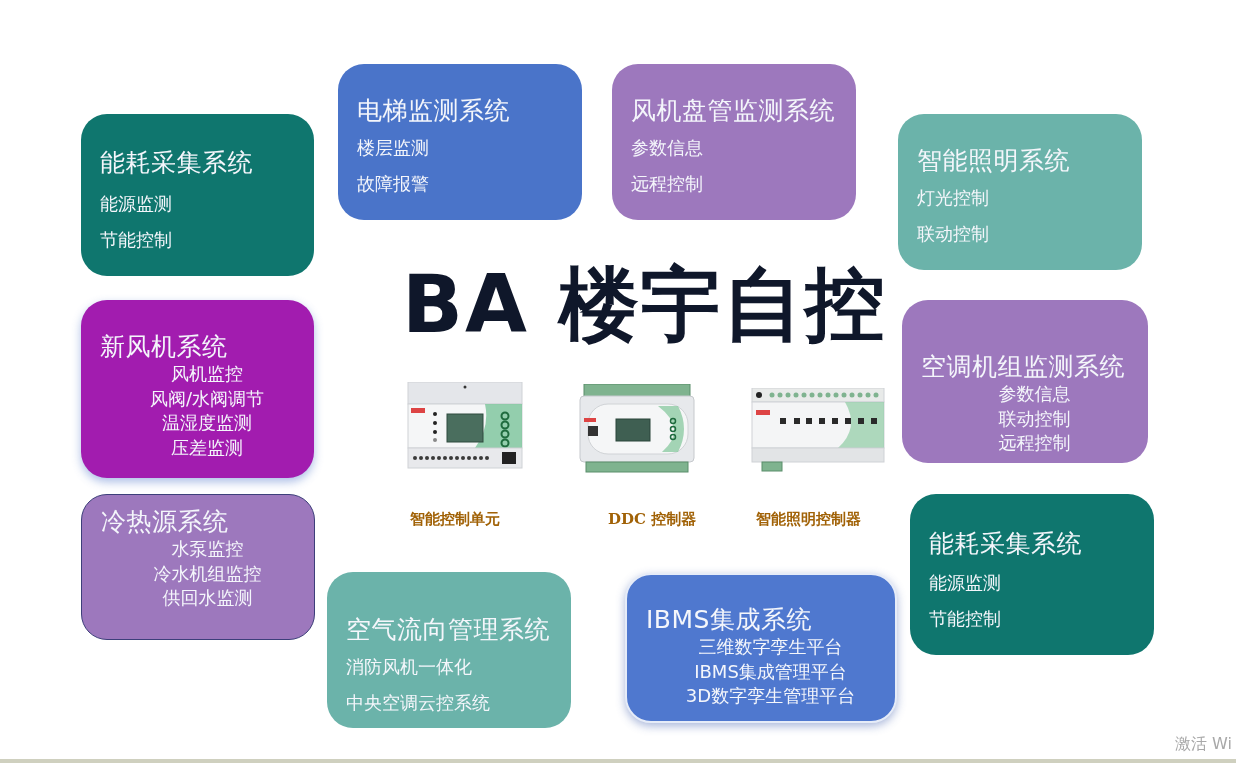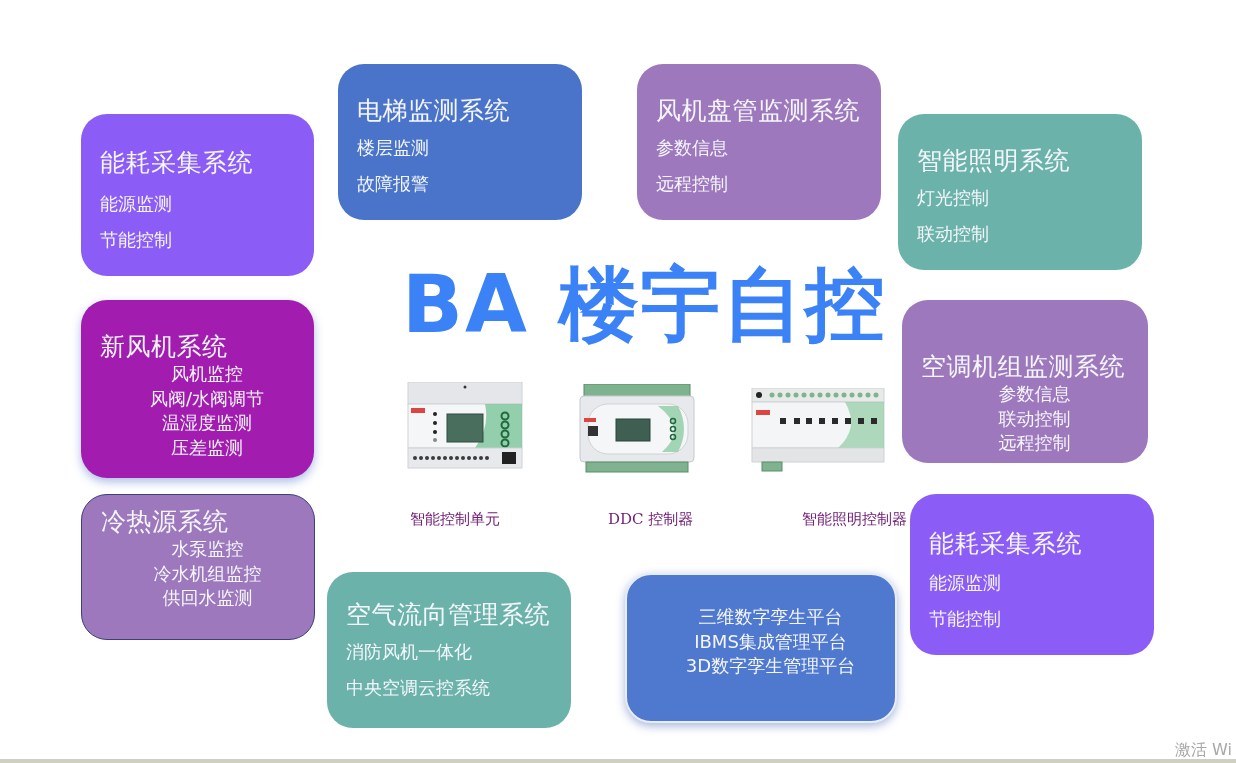--- a/index.html
+++ b/index.html
@@ -11,66 +11,66 @@
   .card {
     position: absolute; box-sizing: border-box;
     border-radius: 26px; color: #f4f6fb;
     padding-left: 19px;
   }
   .card .title { font-size: 25px; line-height: 30px; white-space: nowrap; letter-spacing: 0.5px; }
   .card .item { font-size: 18px; white-space: nowrap; }
   .card.spaced .item { line-height: 36px; }
   .card.tight .item { line-height: 24.5px; text-align: center; }
 
-  .navy { background: #8b5cf6; }
+  .navy { background: #0f766e; }
   .blue { background: #4a74c9; }
   .purple { background: #9d78bd; }
   .teal { background: #6bb3aa; }
   .lblue { background: #a21caf; box-shadow: 0 4px 10px rgba(70,110,200,0.45); }
   .ibms { background: #4f78cf; border: 2px solid #e6ecf8; box-shadow: 0 3px 10px rgba(60,90,170,0.45); }
   .outline { border: 1.5px solid #3d3f7a; }
 
   .headline {
     position: absolute; left: 402px; top: 255px;
-    font-size: 80px; font-weight: bold; color: #3b82f6;
+    font-size: 80px; font-weight: bold; color: #0f172a;
     letter-spacing: 2px; white-space: nowrap; line-height: 100px;
     font-family: "DejaVu Sans", sans-serif;
   }
   .device { position: absolute; }
   .device-label {
     position: absolute; font-family: "DejaVu Serif", "Liberation Serif", serif;
-    font-size: 15px; font-weight: normal; color: #701a75; white-space: nowrap;
+    font-size: 15px; font-weight: bold; color: #a16207; white-space: nowrap;
   }
   .footer-bar {
     position: absolute; left: 0; bottom: 0; width: 1236px; height: 4px;
     background: #cfd0bf;
   }
   .watermark {
-    position: absolute; right: 4px; bottom: 2px; font-size: 16px; color: #a8a8a8;
+    position: absolute; right: 4px; bottom: 8px; font-size: 16px; color: #a8a8a8;
     white-space: nowrap;
   }
 </style>
 </head>
 <body>
 
 <div class="card navy spaced" style="left:81px; top:114px; width:233px; height:162px; padding-top:34px;">
   <div class="title">能耗采集系统</div>
   <div style="height:8px"></div>
   <div class="item">能源监测</div>
   <div class="item">节能控制</div>
 </div>
 
 <div class="card blue spaced" style="left:338px; top:64px; width:244px; height:156px; padding-top:32px;">
   <div class="title">电梯监测系统</div>
   <div style="height:4px"></div>
   <div class="item">楼层监测</div>
   <div class="item">故障报警</div>
 </div>
 
-<div class="card purple spaced" style="left:612px; top:64px; width:244px; height:156px; padding-top:32px;margin-left:25px;">
+<div class="card purple spaced" style="left:612px; top:64px; width:244px; height:156px; padding-top:32px;">
   <div class="title">风机盘管监测系统</div>
   <div style="height:4px"></div>
   <div class="item">参数信息</div>
   <div class="item">远程控制</div>
 </div>
 
 <div class="card teal spaced" style="left:898px; top:114px; width:244px; height:156px; padding-top:32px;">
   <div class="title">智能照明系统</div>
   <div style="height:4px"></div>
   <div class="item">灯光控制</div>
@@ -92,28 +92,29 @@
   <div class="item">远程控制</div>
 </div>
 
 <div class="card purple tight outline" style="left:81px; top:494px; width:234px; height:146px; padding-top:12px;">
   <div class="title">冷热源系统</div>
   <div class="item">水泵监控</div>
   <div class="item">冷水机组监控</div>
   <div class="item">供回水监测</div>
 </div>
 
-<div class="card teal spaced" style="left:327px; top:572px; width:244px; height:156px; padding-top:28px;">
+<div class="card teal spaced" style="left:327px; top:572px; width:244px; height:156px; padding-top:43px;">
   <div class="title">空气流向管理系统</div>
   <div style="height:4px"></div>
   <div class="item">消防风机一体化</div>
   <div class="item">中央空调云控系统</div>
 </div>
 
 <div class="card ibms tight" style="left:625px; top:573px; width:272px; height:150px; padding-top:30px;">
+  <div class="title">IBMS集成系统</div>
   <div class="item">三维数字孪生平台</div>
   <div class="item">IBMS集成管理平台</div>
   <div class="item">3D数字孪生管理平台</div>
 </div>
 
 <div class="card navy spaced" style="left:910px; top:494px; width:244px; height:161px; padding-top:35px;">
   <div class="title">能耗采集系统</div>
   <div style="height:6px"></div>
   <div class="item">能源监测</div>
   <div class="item">节能控制</div>
@@ -200,16 +201,16 @@
       <rect x="95" y="30" width="6" height="6"></rect>
       <rect x="108" y="30" width="6" height="6"></rect>
       <rect x="121" y="30" width="6" height="6"></rect>
   </g>
   <rect x="2" y="60" width="132" height="14" fill="#e2e4e6" stroke="#cfd2d6"></rect>
   <rect x="12" y="74" width="20" height="9" fill="#7fb38f" stroke="#5a8e6b"></rect>
 </svg>
 
 <div class="device-label" style="left:410px; top:510px;">智能控制单元</div>
 <div class="device-label" style="left:608px; top:510px;">DDC 控制器</div>
-<div class="device-label" style="left:756px; top:510px;margin-left:46px;">智能照明控制器</div>
+<div class="device-label" style="left:756px; top:510px;">智能照明控制器</div>
 
 <div class="watermark">激活 Wi</div>
 <div class="footer-bar"></div>
 
 </body></html>

